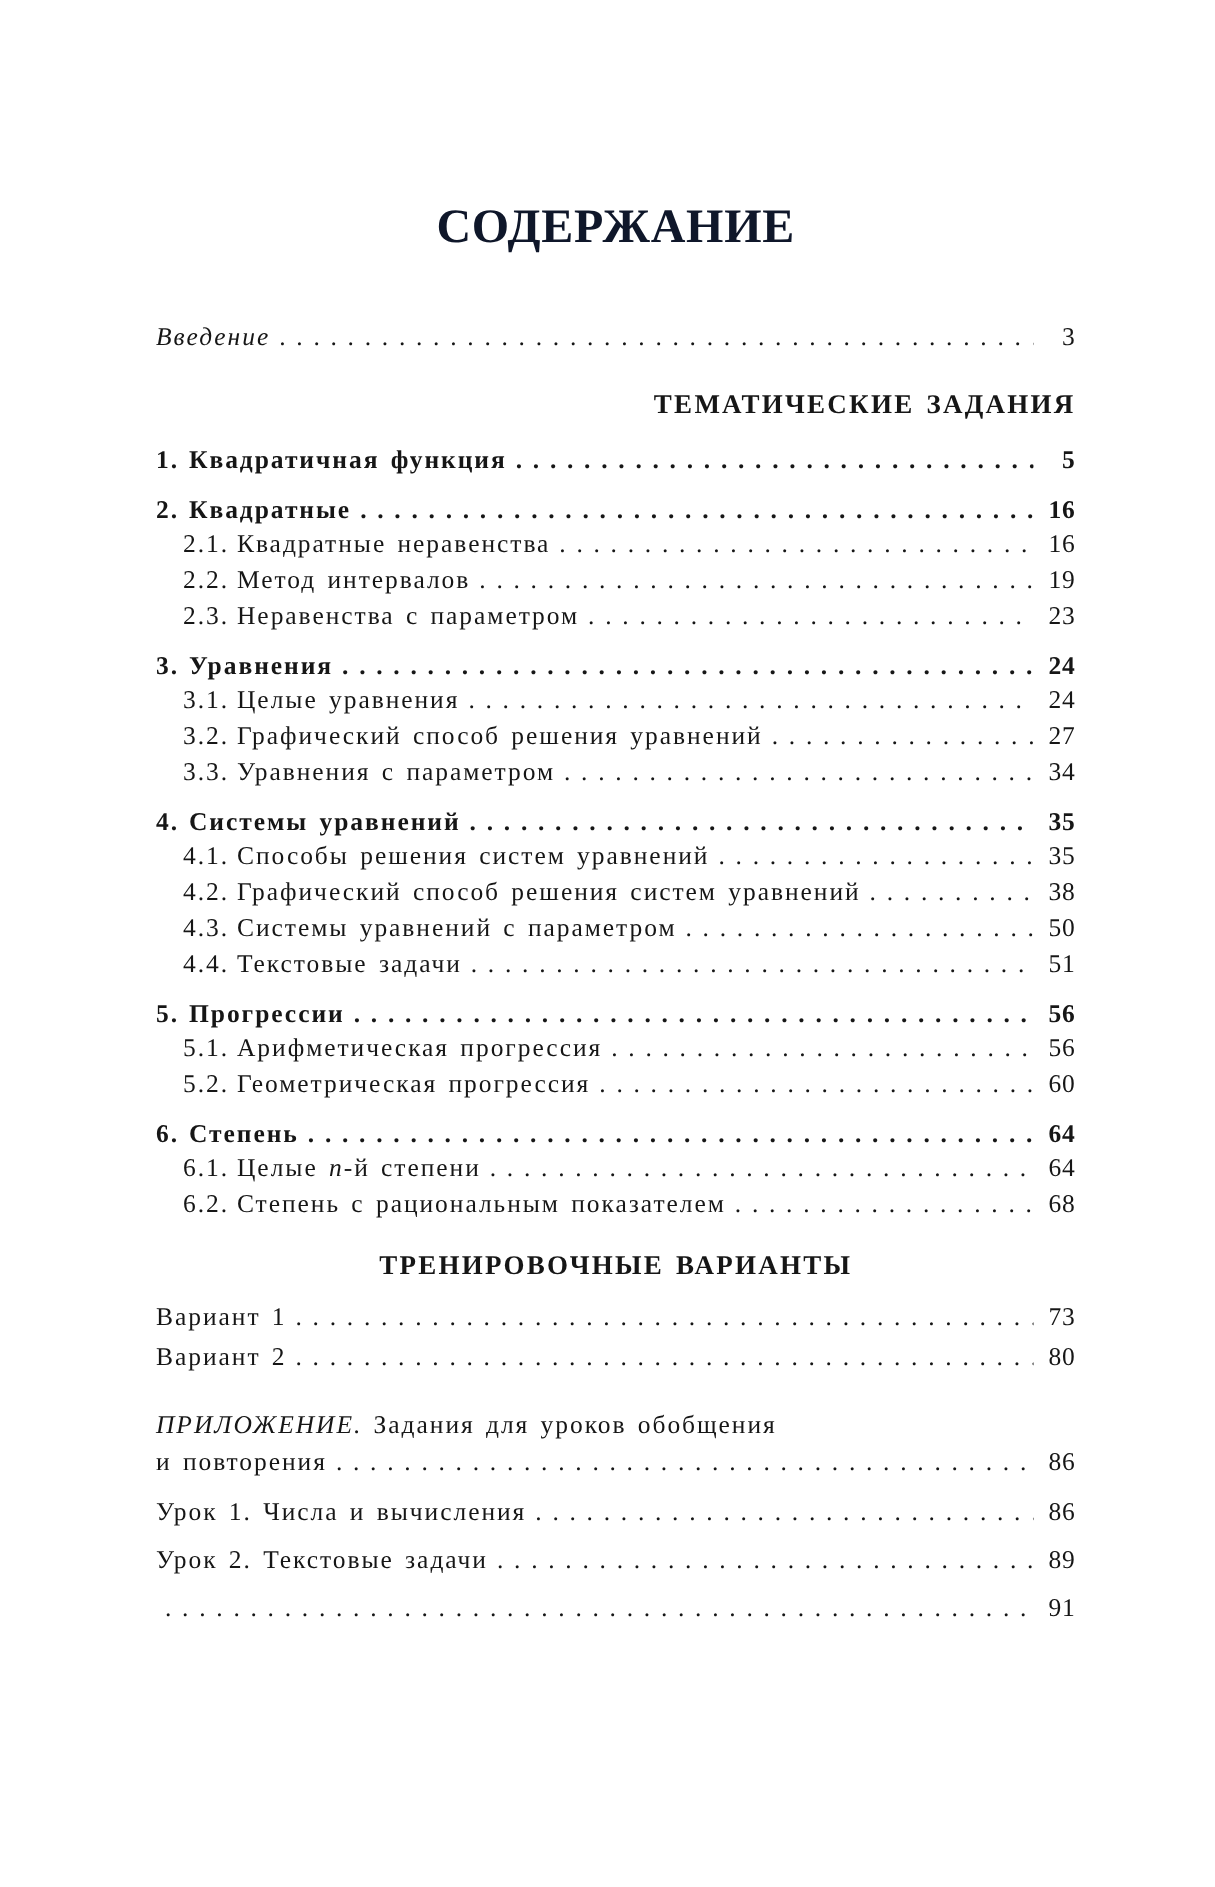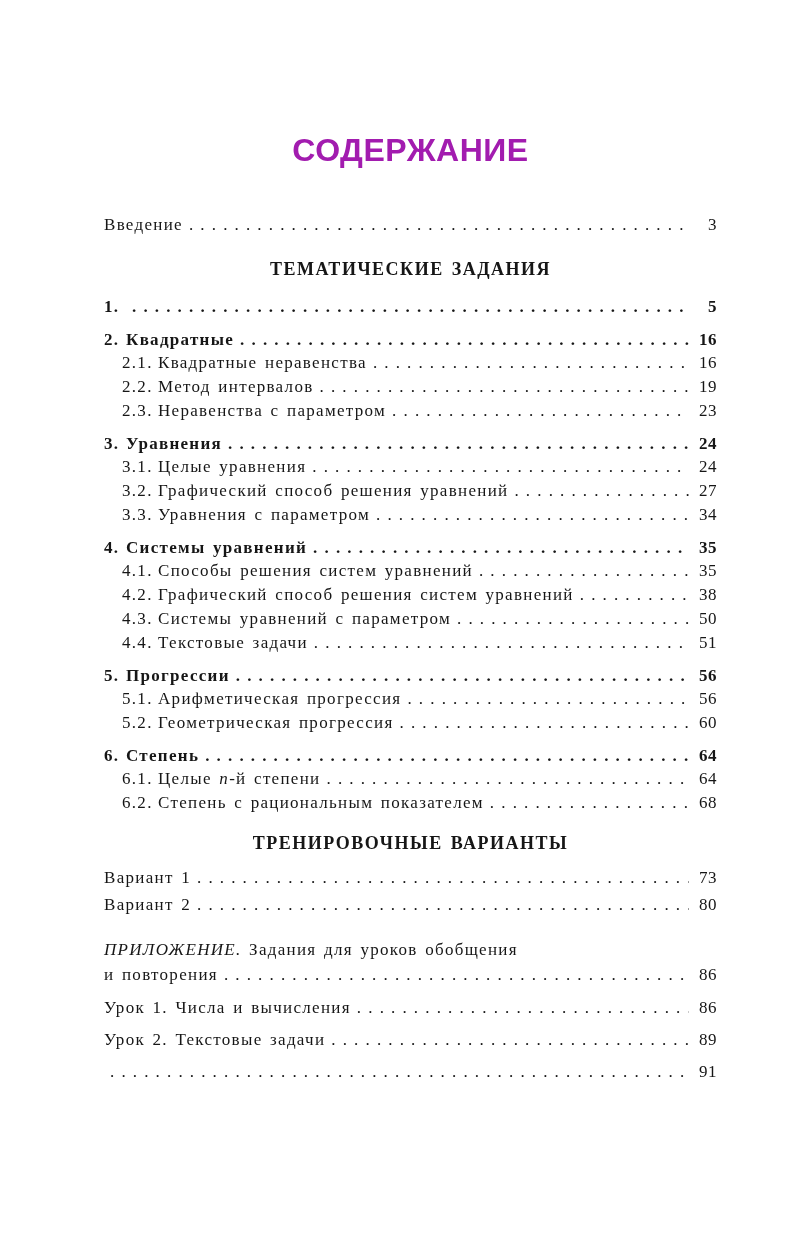--- a/index.html
+++ b/index.html
@@ -18,48 +18,48 @@
     height: 1258px;
     padding: 132px 93px 0 104px;
     font-family: "Liberation Serif", "DejaVu Serif", serif;
     font-size: 17px;
     color: #161616;
     letter-spacing: 1.3px;
     word-spacing: 2px;
   }
   .title {
     margin: 0;
-    font-family: Liberation Sans, sans-serif;
+    font-family: Liberation Serif, serif;
     font-weight: 700;
     font-size: 32px;
     line-height: 36px;
     letter-spacing: 0.5px;
     word-spacing: 0;
     text-align: center;
-    color: #a21caf;
+    color: #0f172a;
   }
   .section-heading {
     margin: 0;
     font-weight: 700;
     font-size: 18px;
     line-height: 23px;
     text-align: center;
     letter-spacing: 1.5px;
   }
-  .heading-1 { margin-top: 22px; }
+  .heading-1 { margin-top: 22px; text-align: right; }
   .heading-2 { margin-top: 17px; line-height: 24px; }
 
   .row {
     display: flex;
     align-items: baseline;
     line-height: 23px;
     white-space: nowrap;
   }
   .intro-row { margin-top: 45px; }
-  .italic { }
+  .italic { font-style: italic; }
 
   #sections { margin-top: 14px; }
   .section { margin-top: 10px; }
   .section:first-child { margin-top: 0; }
   .row.main { font-weight: 700; }
   .row.sub { padding-left: 18px; }
   .row.sub:first-of-type { margin-top: 5px; }
   .row.sub + .row.sub { margin-top: 1px; font-family: Liberation Serif, serif; }
 
   .num { flex: 0 0 22px; }
@@ -107,20 +107,21 @@
     <span class="dots"></span>
     <span class="page-num">3</span>
   </div>
 
   <h2 class="section-heading heading-1">ТЕМАТИЧЕСКИЕ ЗАДАНИЯ</h2>
 
   <div id="sections">
       <div class="section">
         <div class="row main">
           <span class="num">1.</span>
+          <span class="label">Квадратичная функция</span>
           <span class="dots"></span>
           <span class="page-num">5</span>
         </div>
       </div>
       <div class="section">
         <div class="row main">
           <span class="num">2.</span>
           <span class="label">Квадратные</span>
           <span class="dots"></span>
           <span class="page-num">16</span>

